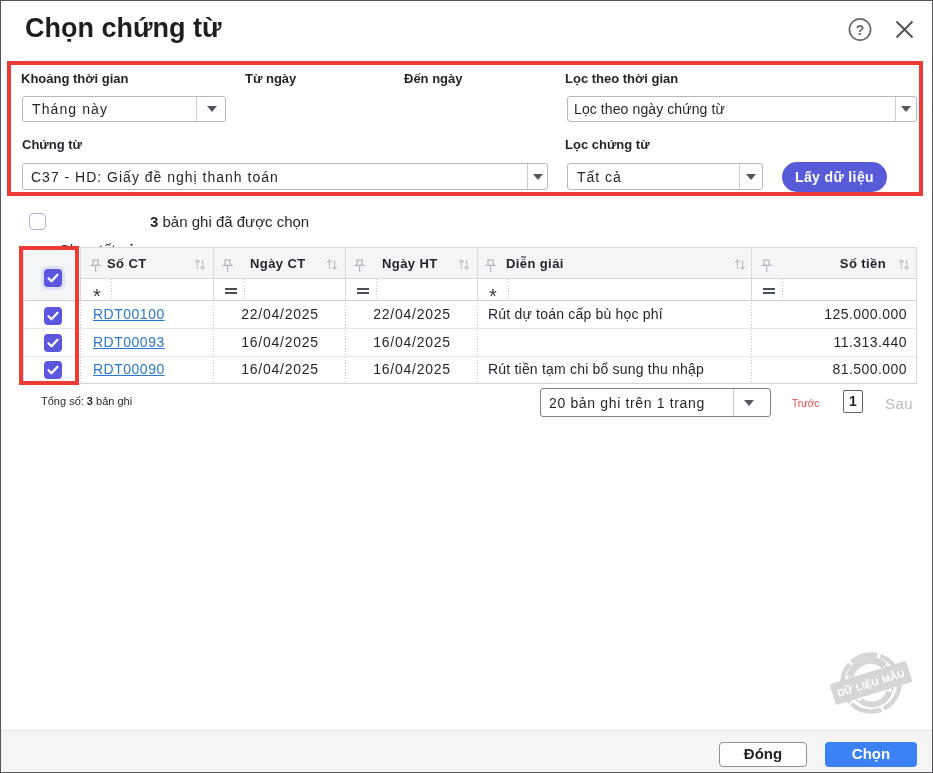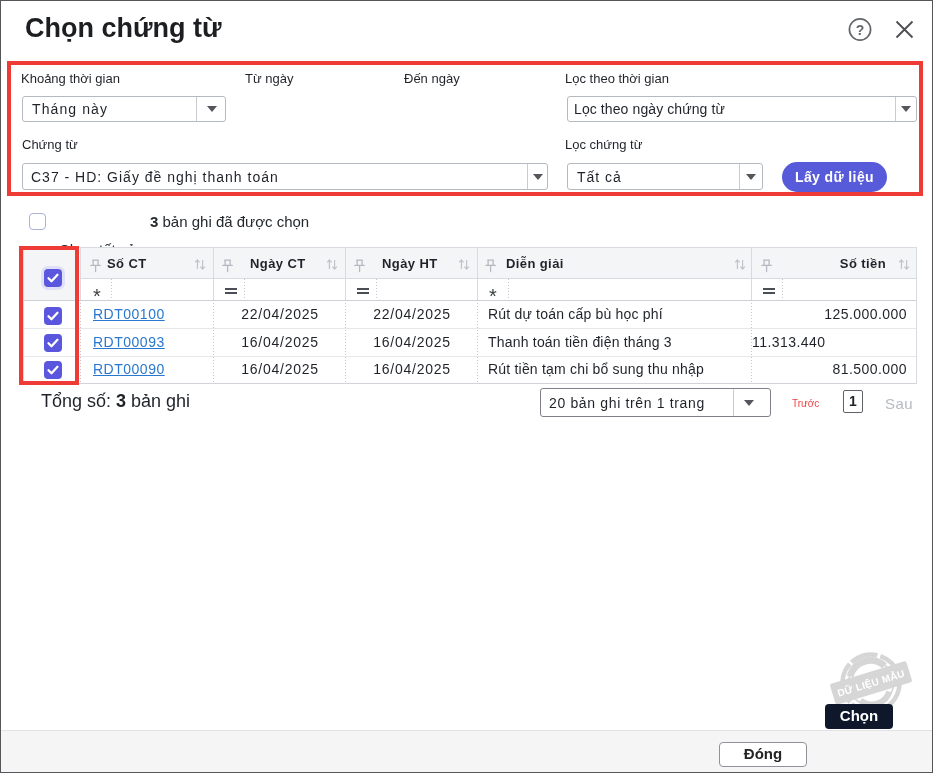--- a/index.html
+++ b/index.html
@@ -1,21 +1,21 @@
 <!DOCTYPE html>
 <html><head>
 <meta charset="utf-8">
 <style>
   * { margin:0; padding:0; box-sizing:border-box; }
   html,body { width:933px; height:773px; background:#fff; }
   body { font-family:"Liberation Sans", sans-serif; }
   #dlg { position:relative; width:933px; height:773px; background:#fff;
          border:1px solid #55565a; overflow:hidden; }
   .abs { position:absolute; }
-  .lbl { position:absolute; font-size:13px; font-weight:normal; color:#1f2329; line-height:13px; }
+  .lbl { position:absolute; font-size:13px; font-weight:bold; color:#1f2329; line-height:13px; }
   .inp { position:absolute; border:1px solid #b5bac1; border-radius:3px; background:#fff;
          font-size:14px; color:#1f2329; }
   .inp .txt { position:absolute; left:10px; top:50%; transform:translateY(-50%); white-space:nowrap; letter-spacing:0.5px; }
   .num { letter-spacing:0.8px !important; }
   .sep { position:absolute; top:0; bottom:0; width:1px; background:#c9ccd2; }
   .arr { position:absolute; width:0; height:0; border-left:5px solid transparent;
          border-right:5px solid transparent; border-top:6px solid #54565c; top:50%; margin-top:-3px; }
   .hline { position:absolute; height:1px; background:#d7dade; }
   .vline { position:absolute; width:1px; background:#d7dade; }
   .vdot  { position:absolute; width:1px;
@@ -195,30 +195,29 @@
 
   <div class="cell" style="left:92px;  top:299px;"><a class="lnk" href="#">RDT00100</a></div>
   <div class="cell date" style="left:213px; top:299px; width:132px; text-align:center;">22/04/2025</div>
   <div class="cell date" style="left:345px; top:299px; width:132px; text-align:center;">22/04/2025</div>
   <div class="cell" style="left:487px; top:299px;">Rút dự toán cấp bù học phí</div>
   <div class="cell money" style="left:751px; top:299px; width:155px; text-align:right;">125.000.000</div>
 
   <div class="cell" style="left:92px;  top:327px;"><a class="lnk" href="#">RDT00093</a></div>
   <div class="cell date" style="left:213px; top:327px; width:132px; text-align:center;">16/04/2025</div>
   <div class="cell date" style="left:345px; top:327px; width:132px; text-align:center;">16/04/2025</div>
-  <div class="cell" style="left:487px; top:327px;">Thanh toán tiền điện tháng 3</div>
-  <div class="cell money" style="left:751px; top:327px; width:155px; ">11.313.440</div>
+  <div class="cell money" style="left:751px; top:327px; width:155px; text-align:right;">11.313.440</div>
 
   <div class="cell" style="left:92px;  top:354px;"><a class="lnk" href="#">RDT00090</a></div>
   <div class="cell date" style="left:213px; top:354px; width:132px; text-align:center;">16/04/2025</div>
   <div class="cell date" style="left:345px; top:354px; width:132px; text-align:center;">16/04/2025</div>
   <div class="cell" style="left:487px; top:354px;">Rút tiền tạm chi bổ sung thu nhập</div>
   <div class="cell money" style="left:751px; top:354px; width:155px; text-align:right;">81.500.000</div>
 
-  <div class="abs" style="left:40px; top:393px; font-size:18px; color:#1f2329; line-height:15px;">Tổng số: <b>3</b> bản ghi</div>
+  <div class="abs" style="left:40px; top:393px; font-size:11px; color:#1f2329; line-height:15px;">Tổng số: <b>3</b> bản ghi</div>
   <div class="inp" style="left:539px; top:387px; width:231px; height:29px; border-color:#7e8188; border-width:1.5px;">
     <span class="txt" style="left:8px; letter-spacing:0.65px;">20 bản ghi trên 1 trang</span>
     <span class="sep" style="left:192px;"></span>
     <span class="arr" style="left:203px;"></span>
   </div>
   <div class="abs" style="left:791px; top:395px; font-size:10px; color:#ef4444; line-height:15px;">Trước</div>
   <div class="abs" style="left:842px; top:389px; width:20px; height:23px; border:1.5px solid #5f6368; border-radius:2px;
        font-size:14px; font-weight:bold; color:#1f2329; text-align:center; line-height:21px;">1</div>
   <div class="abs" style="left:884px; top:395px; font-size:15px; color:#b7bac0; line-height:15px; letter-spacing:0.5px;">Sau</div>
 
@@ -229,15 +228,15 @@
       <path d="M65 59.5 A 21 21 0 0 1 101 59.5" fill="none" stroke="#d6d6d6" stroke-width="7"></path>
       <path d="M68 85.5 A 18 18 0 0 0 98 85.5" fill="none" stroke="#d6d6d6" stroke-width="6"></path>
       <rect x="43" y="61" width="80" height="22" rx="2.5" fill="#d6d6d6"></rect>
       <text x="83" y="75.8" text-anchor="middle" font-family="Liberation Sans" font-size="10" font-weight="bold" fill="#ffffff" letter-spacing="0.3">DỮ LIỆU MẪU</text>
     </g>
   </svg>
 
   <div class="abs" style="left:0; top:729px; width:931px; height:42px; background:#f5f5f6; border-top:1px solid #e2e2e4;"></div>
   <div class="abs" style="left:718px; top:741px; width:88px; height:25px; background:#fff; border:1px solid #919298; border-radius:4px;
        font-size:15px; font-weight:bold; color:#242424; text-align:center; line-height:22px;">Đóng</div>
-  <div class="abs" style="left:824px; top:703px; width:68px; height:25px; background:#0f172a; border-radius:4px;
+  <div class="abs" style="left:824px; top:741px; width:92px; height:25px; background:#3b82f6; border-radius:4px;
        font-size:15px; font-weight:bold; color:#fff; text-align:center; line-height:24px;">Chọn</div>
 </div>
 
 </body></html>

